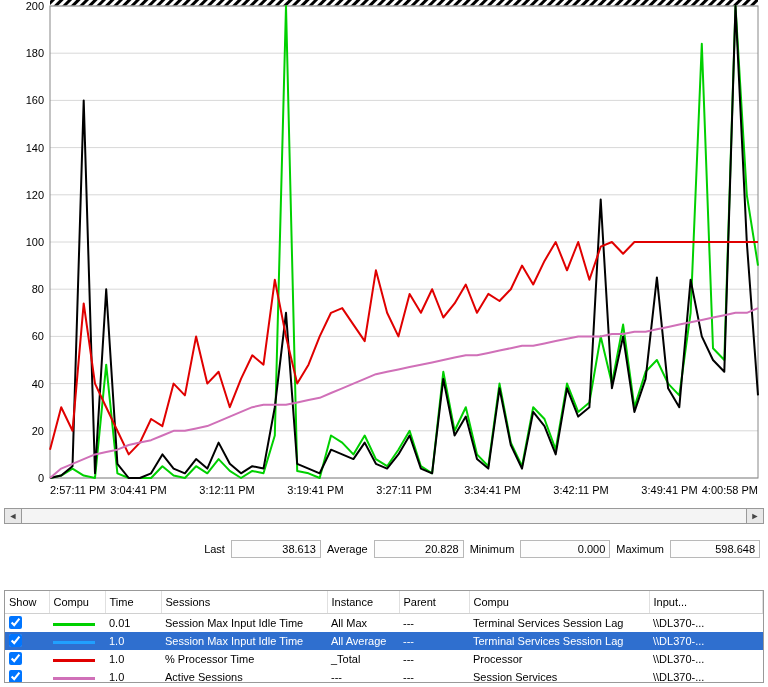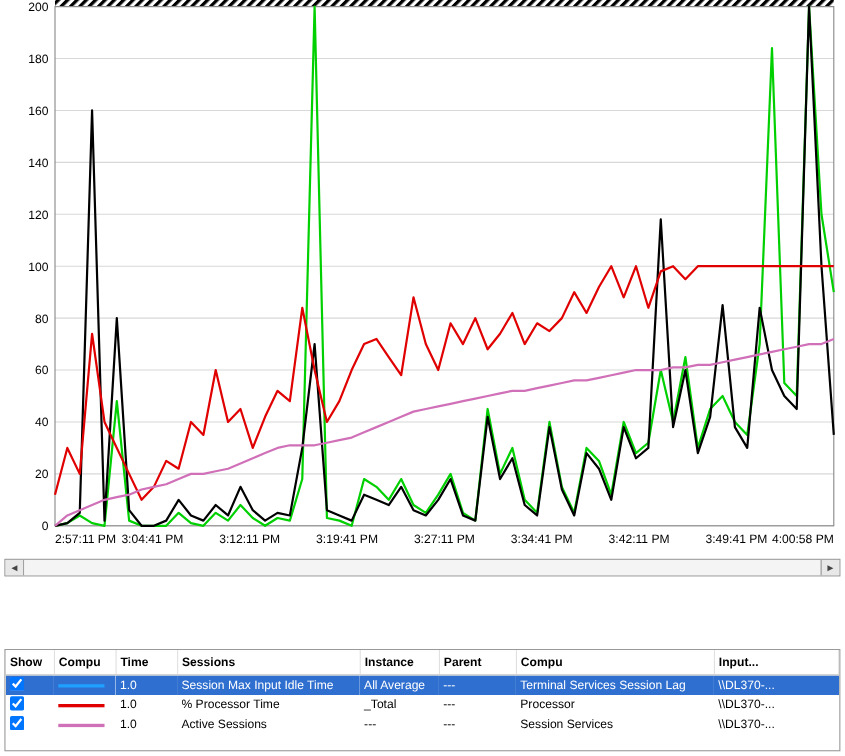--- a/index.html
+++ b/index.html
@@ -9,21 +9,21 @@
   .scrollbar .arrow{width:16px;background:#e8e8e8;border:0;display:flex;align-items:center;justify-content:center;font-size:9px;color:#444}
   .scrollbar .arrow.left{border-right:1px solid #999}
   .scrollbar .arrow.right{border-left:1px solid #999}
   .scrollbar .track{flex:1;background:#f4f4f4}
   .stats{position:absolute;left:0;top:538px;width:768px;padding-right:8px;box-sizing:border-box}
   .stats-row{display:flex;justify-content:flex-end;align-items:center;gap:6px;height:22px}
   .stats-row .lbl{color:#000}
   .stats-row .val{width:90px;border:1px solid #b8b8b8;background:#fdfdfd;padding:1px 4px;text-align:right;font-family:inherit;box-sizing:border-box;height:18px;line-height:14px}
   .table-wrap{position:absolute;left:4px;right:4px;top:590px;bottom:4px;border:1px solid #999;overflow:hidden;background:#fff}
   table{border-collapse:collapse;width:100%;table-layout:fixed}
-  thead th{font-weight:700;text-align:left;padding:2px 4px;background:#fff;border-right:1px solid #e0e0e0;border-bottom:1px solid #d0d0d0;height:18px;white-space:nowrap;overflow:hidden}
+  thead th{font-weight:400;text-align:left;padding:2px 4px;background:#fff;border-right:1px solid #e0e0e0;border-bottom:1px solid #d0d0d0;height:18px;white-space:nowrap;overflow:hidden}
   tbody td{padding:1px 4px;white-space:nowrap;overflow:hidden;text-overflow:ellipsis;height:16px;border:0}
   tbody tr.sel td{background:#2f6fcf;color:#fff}
   .swatch{display:inline-block;width:42px;height:3px;vertical-align:middle}
   .cb{margin:0}
   col.c-show{width:44px}
   col.c-color{width:56px}
   col.c-scale{width:56px}
   col.c-counter{width:166px}
   col.c-instance{width:72px}
   col.c-parent{width:70px}
@@ -80,20 +80,30 @@
       <path d="M50.0 478.0 L61.2 468.6 L72.5 463.8 L83.7 459.1 L95.0 454.4 L106.2 452.0 L117.4 449.7 L128.7 445.0 L139.9 442.6 L151.1 440.2 L162.4 435.5 L173.6 430.8 L184.9 430.8 L196.1 428.4 L207.3 426.1 L218.6 421.4 L229.8 416.6 L241.0 411.9 L252.3 407.2 L263.5 404.8 L274.8 404.8 L286.0 404.8 L297.2 402.5 L308.5 400.1 L319.7 397.8 L331.0 393.0 L342.2 388.3 L353.4 383.6 L364.7 378.9 L375.9 374.2 L387.1 371.8 L398.4 369.4 L409.6 367.1 L420.9 364.7 L432.1 362.4 L443.3 360.0 L454.6 357.6 L465.8 355.3 L477.0 355.3 L488.3 352.9 L499.5 350.6 L510.8 348.2 L522.0 345.8 L533.2 345.8 L544.5 343.5 L555.7 341.1 L567.0 338.8 L578.2 336.4 L589.4 336.4 L600.7 336.4 L611.9 334.0 L623.1 334.0 L634.4 331.7 L645.6 331.7 L656.9 329.3 L668.1 327.0 L679.3 324.6 L690.6 322.2 L701.8 319.9 L713.0 317.5 L724.3 315.2 L735.5 312.8 L746.8 312.8 L758.0 308.1 " fill="none" stroke="#d070b8" stroke-width="2" stroke-linejoin="round"></path>
     </svg>
 
   <div class="scrollbar">
     <div class="arrow left">◄</div>
     <div class="track"></div>
     <div class="arrow right">►</div>
   </div>
 
   <div class="stats">
+    <div class="stats-row">
+      <span class="lbl">Last</span>
+      <span class="val">38.613</span>
+      <span class="lbl">Average</span>
+      <span class="val">20.828</span>
+      <span class="lbl">Minimum</span>
+      <span class="val">0.000</span>
+      <span class="lbl">Maximum</span>
+      <span class="val">598.648</span>
+    </div>
   </div>
 
   <div class="table-wrap">
     <table>
       <colgroup>
         <col class="c-show">
           <col class="c-color">
           <col class="c-scale">
           <col class="c-counter">
         <col class="c-instance">
@@ -107,20 +117,30 @@
           <th>Compu</th>
           <th>Time</th>
           <th>Sessions</th>
           <th>Instance</th>
           <th>Parent</th>
           <th>Compu</th>
           <th>Input...</th>
         </tr>
       </thead>
       <tbody id="counter-tbody">
+          <tr>
+            <td><input type="checkbox" class="cb" checked="" style=""></td>
+            <td><span class="swatch" style="background:#00d000"></span></td>
+            <td>0.01</td>
+            <td>Session Max Input Idle Time</td>
+            <td>All Max</td>
+            <td>---</td>
+            <td>Terminal Services Session Lag</td>
+            <td>\\DL370-...</td>
+          </tr>
           <tr class="sel">
             <td><input type="checkbox" class="cb" checked="" style=""></td>
             <td><span class="swatch" style="background:#20a0ff"></span></td>
             <td>1.0</td>
             <td>Session Max Input Idle Time</td>
             <td>All Average</td>
             <td>---</td>
             <td>Terminal Services Session Lag</td>
             <td>\\DL370-...</td>
           </tr>

